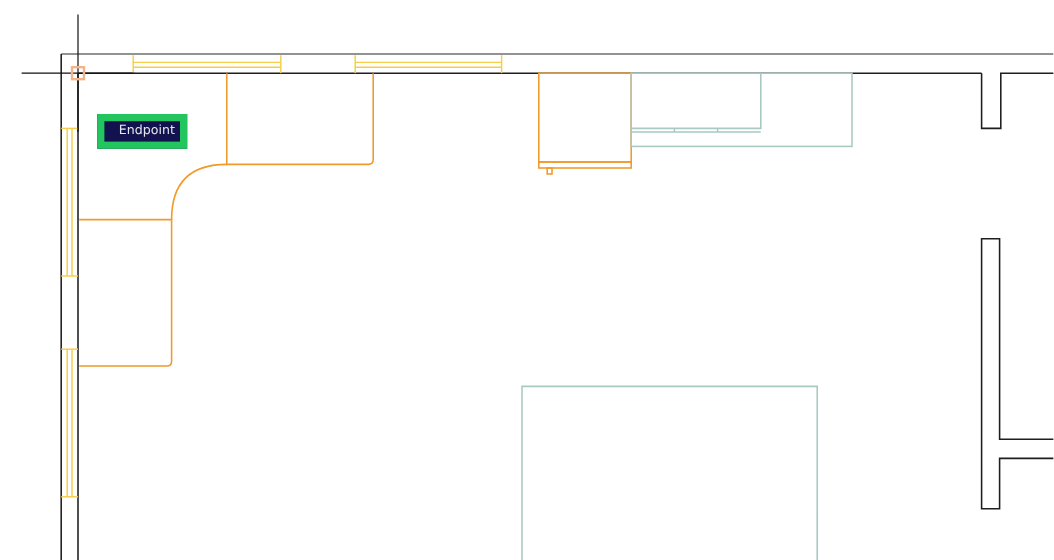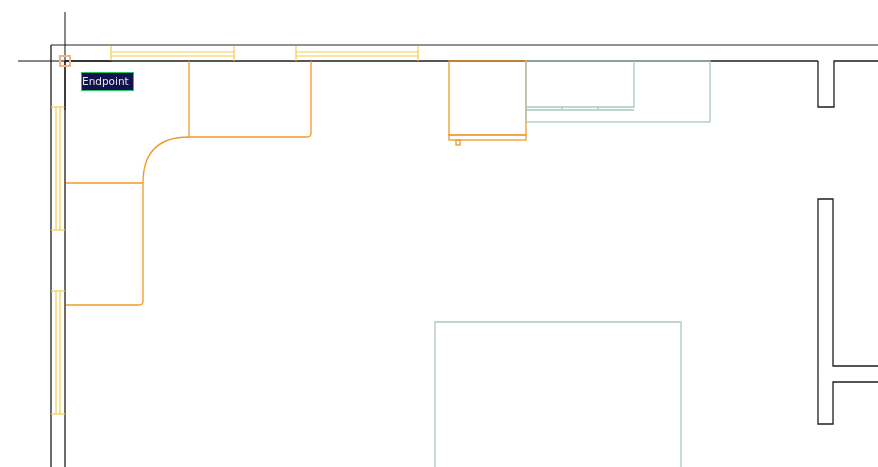--- a/index.html
+++ b/index.html
@@ -1,23 +1,23 @@
 <!DOCTYPE html>
 <html><head>
 <meta charset="utf-8">
 <style>
   html, body { margin: 0; padding: 0; background: #ffffff; }
   body { width: 878px; height: 467px; overflow: hidden; position: relative; font-family: "DejaVu Sans", sans-serif; }
   #canvas { position: absolute; left: 0; top: 0; width: 878px; height: 467px; }
   .tooltip {
-    position: absolute; left: 81px; top: 72px;
+    position: absolute; left: 81px; top: 95px;
     background: #12124f; color: #e6e6ee;
-    border: 1px solid #22c55e;
+    border: 6px solid #22c55e;
     font-family: "DejaVu Sans", sans-serif; font-size: 10.5px;
-    padding: 1px 4px 2px 0; line-height: 14px; white-space: nowrap;
+    padding: 1px 4px 2px 12px; line-height: 14px; white-space: nowrap;
   }
   .wall { stroke: #1e1e1e; fill: none; stroke-width: 1.3; }
   .wall-outer { stroke: #6e6e6e; fill: none; stroke-width: 1.3; }
   .window { stroke: #f4cd4a; fill: none; stroke-width: 1.2; }
   .furn { stroke: #f09a2a; fill: none; stroke-width: 1.3; }
   .appl { stroke: #a9c9c3; fill: none; stroke-width: 1.3; }
   .cross { stroke: #111111; stroke-width: 1; }
   .snap { stroke: #f3b38a; fill: none; stroke-width: 2; }
 </style>
 </head>

